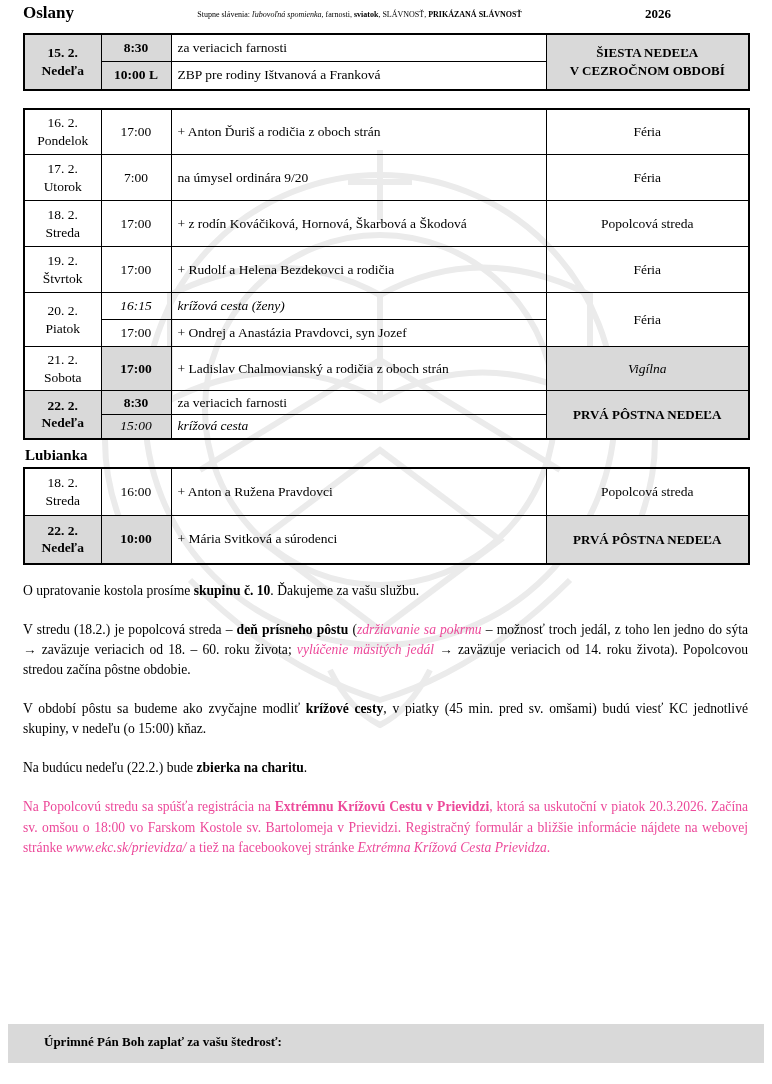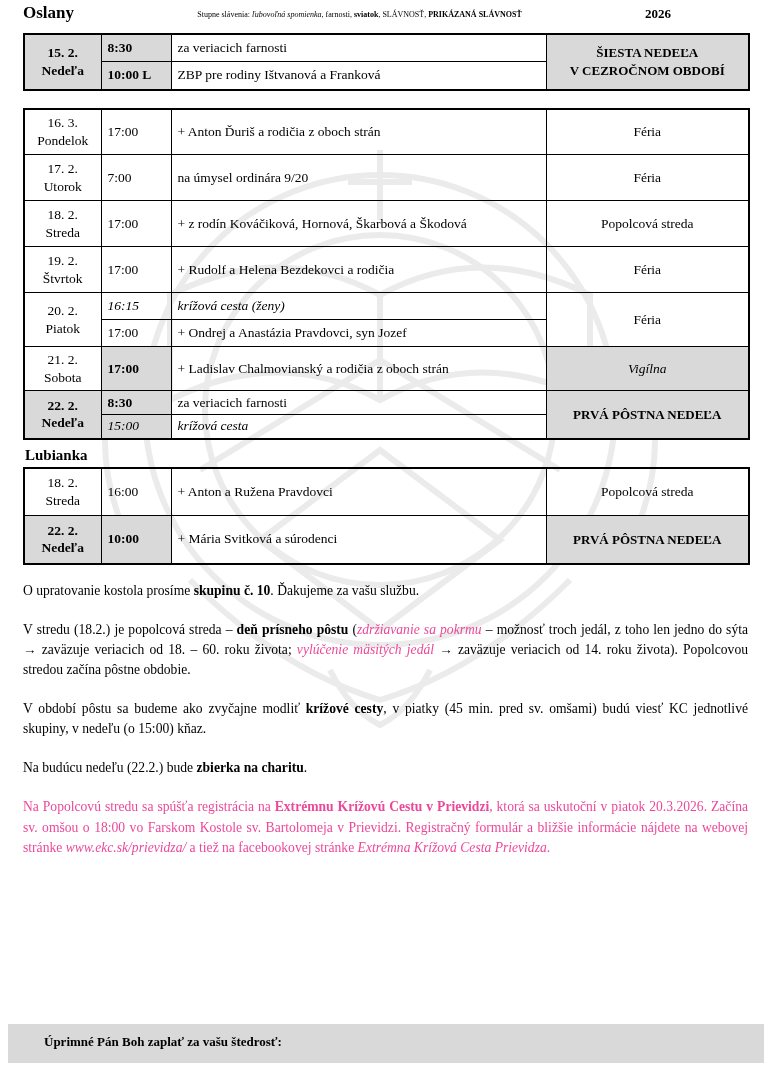--- a/index.html
+++ b/index.html
@@ -20,21 +20,21 @@
   .legend{flex:1;text-align:center;font-size:8px;padding-top:3px}
   .legend .i{font-style:italic}
   .legend .b{font-weight:bold}
   .year{font-weight:bold;font-size:13px;margin-right:78px;padding-top:2px}
 
   table{border-collapse:collapse;margin-left:23px;table-layout:fixed;
     width:725px;border:2px solid #000}
   td{border:1px solid #000;font-size:13.5px;padding:0 6px;background:transparent;vertical-align:middle}
   col.c-date{width:77px}col.c-time{width:70px}col.c-int{width:375px}col.c-feast{width:203px}
   .date{text-align:center;line-height:1.32;padding:2px 2px}
-  .time{}
+  .time{text-align:center}
   .feast{text-align:center}
   .gray{background:#d9d9d9}
   .b{font-weight:bold}
   .i{font-style:italic}
   .feast-big{font-weight:bold;font-size:13px;line-height:1.35}
   .t1{margin-top:10px}
   .t2{margin-top:17px}
   .t3{margin-top:2px}
   .r46{height:46px}.r44{height:44px}.r28{height:28px}.r27{height:27px}.r24{height:24px}.r48{height:48px}
 
@@ -107,21 +107,21 @@
     <colgroup>
         <col class="c-date">
         <col class="c-time">
         <col class="c-int">
         <col class="c-feast">
       </colgroup>
 
     <tbody>
         <tr class="r46">
       <td class="date">
-        <div>16. 3.</div>
+        <div>16. 2.</div>
         <div>Pondelok</div>
       </td>
       <td class="time">17:00</td>
       <td class="intent">+ Anton Ďuriš a rodičia z oboch strán</td>
       <td class="feast">Féria</td>
     </tr>
 
     <tr class="r46">
       <td class="date">
         <div>17. 2.</div>

